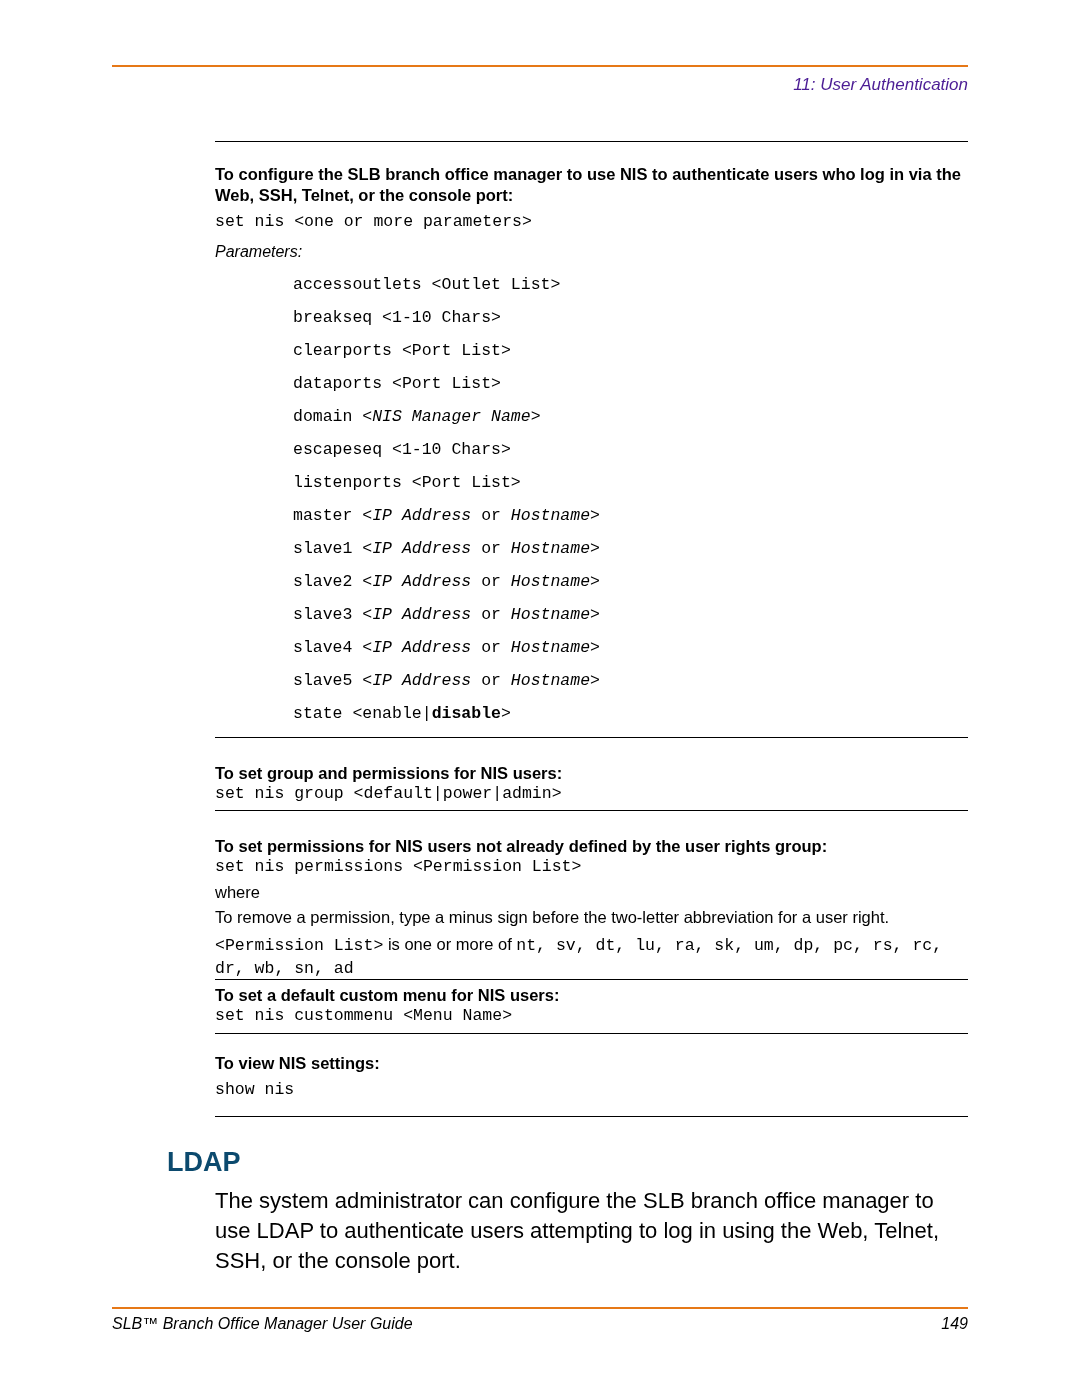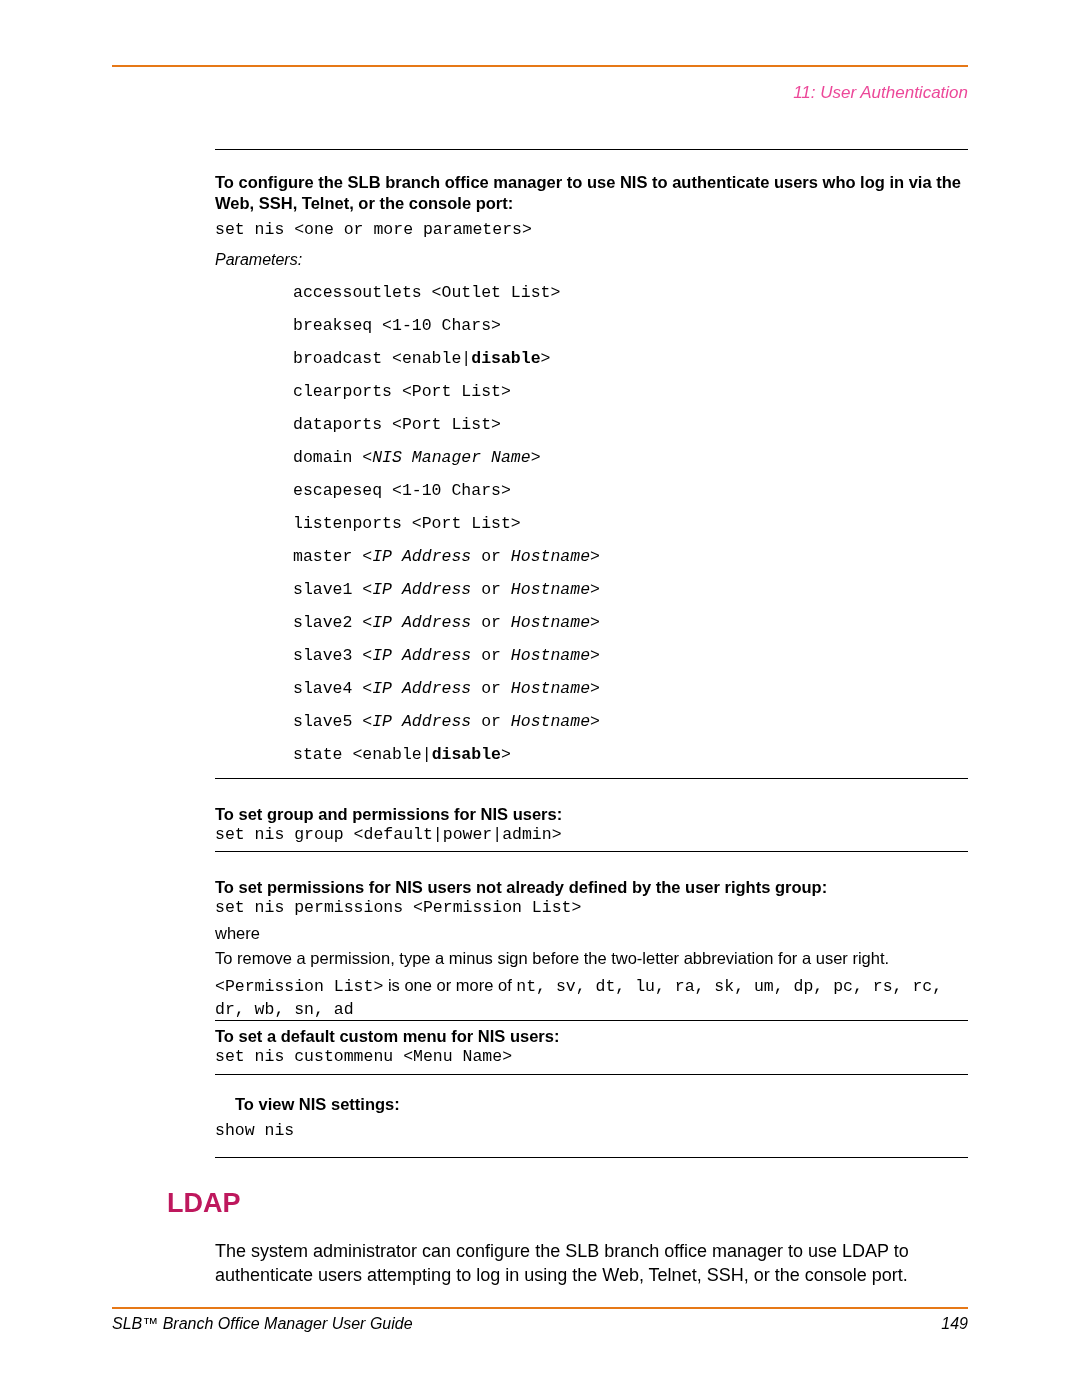--- a/index.html
+++ b/index.html
@@ -12,22 +12,22 @@
     padding: 55px 112px 50px 112px;
   }
   .header-line {
     border-top: 2px solid #E67817;
     margin-top: 10px;
   }
   .chapter {
     text-align: right;
     font-style: italic;
     font-size: 17px;
-    color: #ec4899;
-    margin-top: 16px;
+    color: #4c1d95;
+    margin-top: 8px;
   }
   .content {
     margin-left: 103px;
     margin-top: 46px;
   }
   .section-rule {
     border: none;
     border-top: 1.5px solid #000;
     margin: 0;
   }
@@ -70,29 +70,29 @@
   }
   .body-text {
     font-size: 16.5px;
     line-height: 1.3;
     margin-top: 4px;
   }
   .ldap-heading {
     font-family: Arial, Helvetica, sans-serif;
     font-weight: bold;
     font-size: 27px;
-    color: #be185d;
+    color: #0c4a6e;
     margin-top: 30px;
     margin-left: 55px;
   }
   .ldap-body {
-    font-size: 18px;
+    font-size: 22px;
     line-height: 1.35;
     margin-left: 103px;
-    margin-top: 20px;
+    margin-top: 8px;
   }
   .footer {
     position: absolute;
     left: 112px;
     right: 112px;
     bottom: 64px;
   }
   .footer-line {
     border-top: 2px solid #E67817;
   }
@@ -114,21 +114,20 @@
 <div class="content">
   <hr class="section-rule">
 
   <div class="intro-bold">To configure the SLB branch office manager to use NIS to authenticate users who log in via the Web, SSH, Telnet, or the console port:</div>
   <div class="mono block">set nis &lt;one or more parameters&gt;</div>
   <div class="params-label">Parameters:</div>
 
   <div class="param-list">
     <div class="prow">accessoutlets &lt;Outlet List&gt;</div>
     <div class="prow">breakseq &lt;1-10 Chars&gt;</div>
-    <div class="prow"><span>broadcast &lt;enable|</span><span class="b">disable</span><span>&gt;</span></div>
     <div class="prow">clearports &lt;Port List&gt;</div>
     <div class="prow">dataports &lt;Port List&gt;</div>
     <div class="prow"><span>domain &lt;</span><span class="i">NIS Manager Name</span><span>&gt;</span></div>
     <div class="prow">escapeseq &lt;1-10 Chars&gt;</div>
     <div class="prow">listenports &lt;Port List&gt;</div>
     <div class="prow"><span>master &lt;</span><span class="i">IP Address</span><span> or </span><span class="i">Hostname</span><span>&gt;</span></div>
     <div class="prow"><span>slave1 &lt;</span><span class="i">IP Address</span><span> or </span><span class="i">Hostname</span><span>&gt;</span></div>
     <div class="prow"><span>slave2 &lt;</span><span class="i">IP Address</span><span> or </span><span class="i">Hostname</span><span>&gt;</span></div>
     <div class="prow"><span>slave3 &lt;</span><span class="i">IP Address</span><span> or </span><span class="i">Hostname</span><span>&gt;</span></div>
     <div class="prow"><span>slave4 &lt;</span><span class="i">IP Address</span><span> or </span><span class="i">Hostname</span><span>&gt;</span></div>
@@ -149,21 +148,21 @@
   <div class="body-text gap-after">To remove a permission, type a minus sign before the two-letter abbreviation for a user right.</div>
   <div class="body-text"><span class="mono">&lt;Permission List&gt;</span><span> is one or more of </span><span class="mono">nt, sv, dt, lu, ra, sk, um, dp, pc, rs, rc, dr, wb, sn, ad</span></div>
 
   <hr class="section-rule thin">
 
   <div class="sec-title" style="margin-top:6px;">To set a default custom menu for NIS users:</div>
   <div class="mono gap-after">set nis custommenu &lt;Menu Name&gt;</div>
 
   <hr class="section-rule thin">
 
-  <div class="sec-title" style="margin-top:20px;margin-left:20px;">To view NIS settings:</div>
+  <div class="sec-title" style="margin-top:20px;">To view NIS settings:</div>
   <div class="mono block" style="margin-bottom:16px;">show nis</div>
 
   <hr class="section-rule">
 </div>
 
 <div class="ldap-heading">LDAP</div>
 <div class="ldap-body">The system administrator can configure the SLB branch office manager to use LDAP to authenticate users attempting to log in using the Web, Telnet, SSH, or the console port.</div>
 
 <div class="footer">
   <div class="footer-line"></div>

